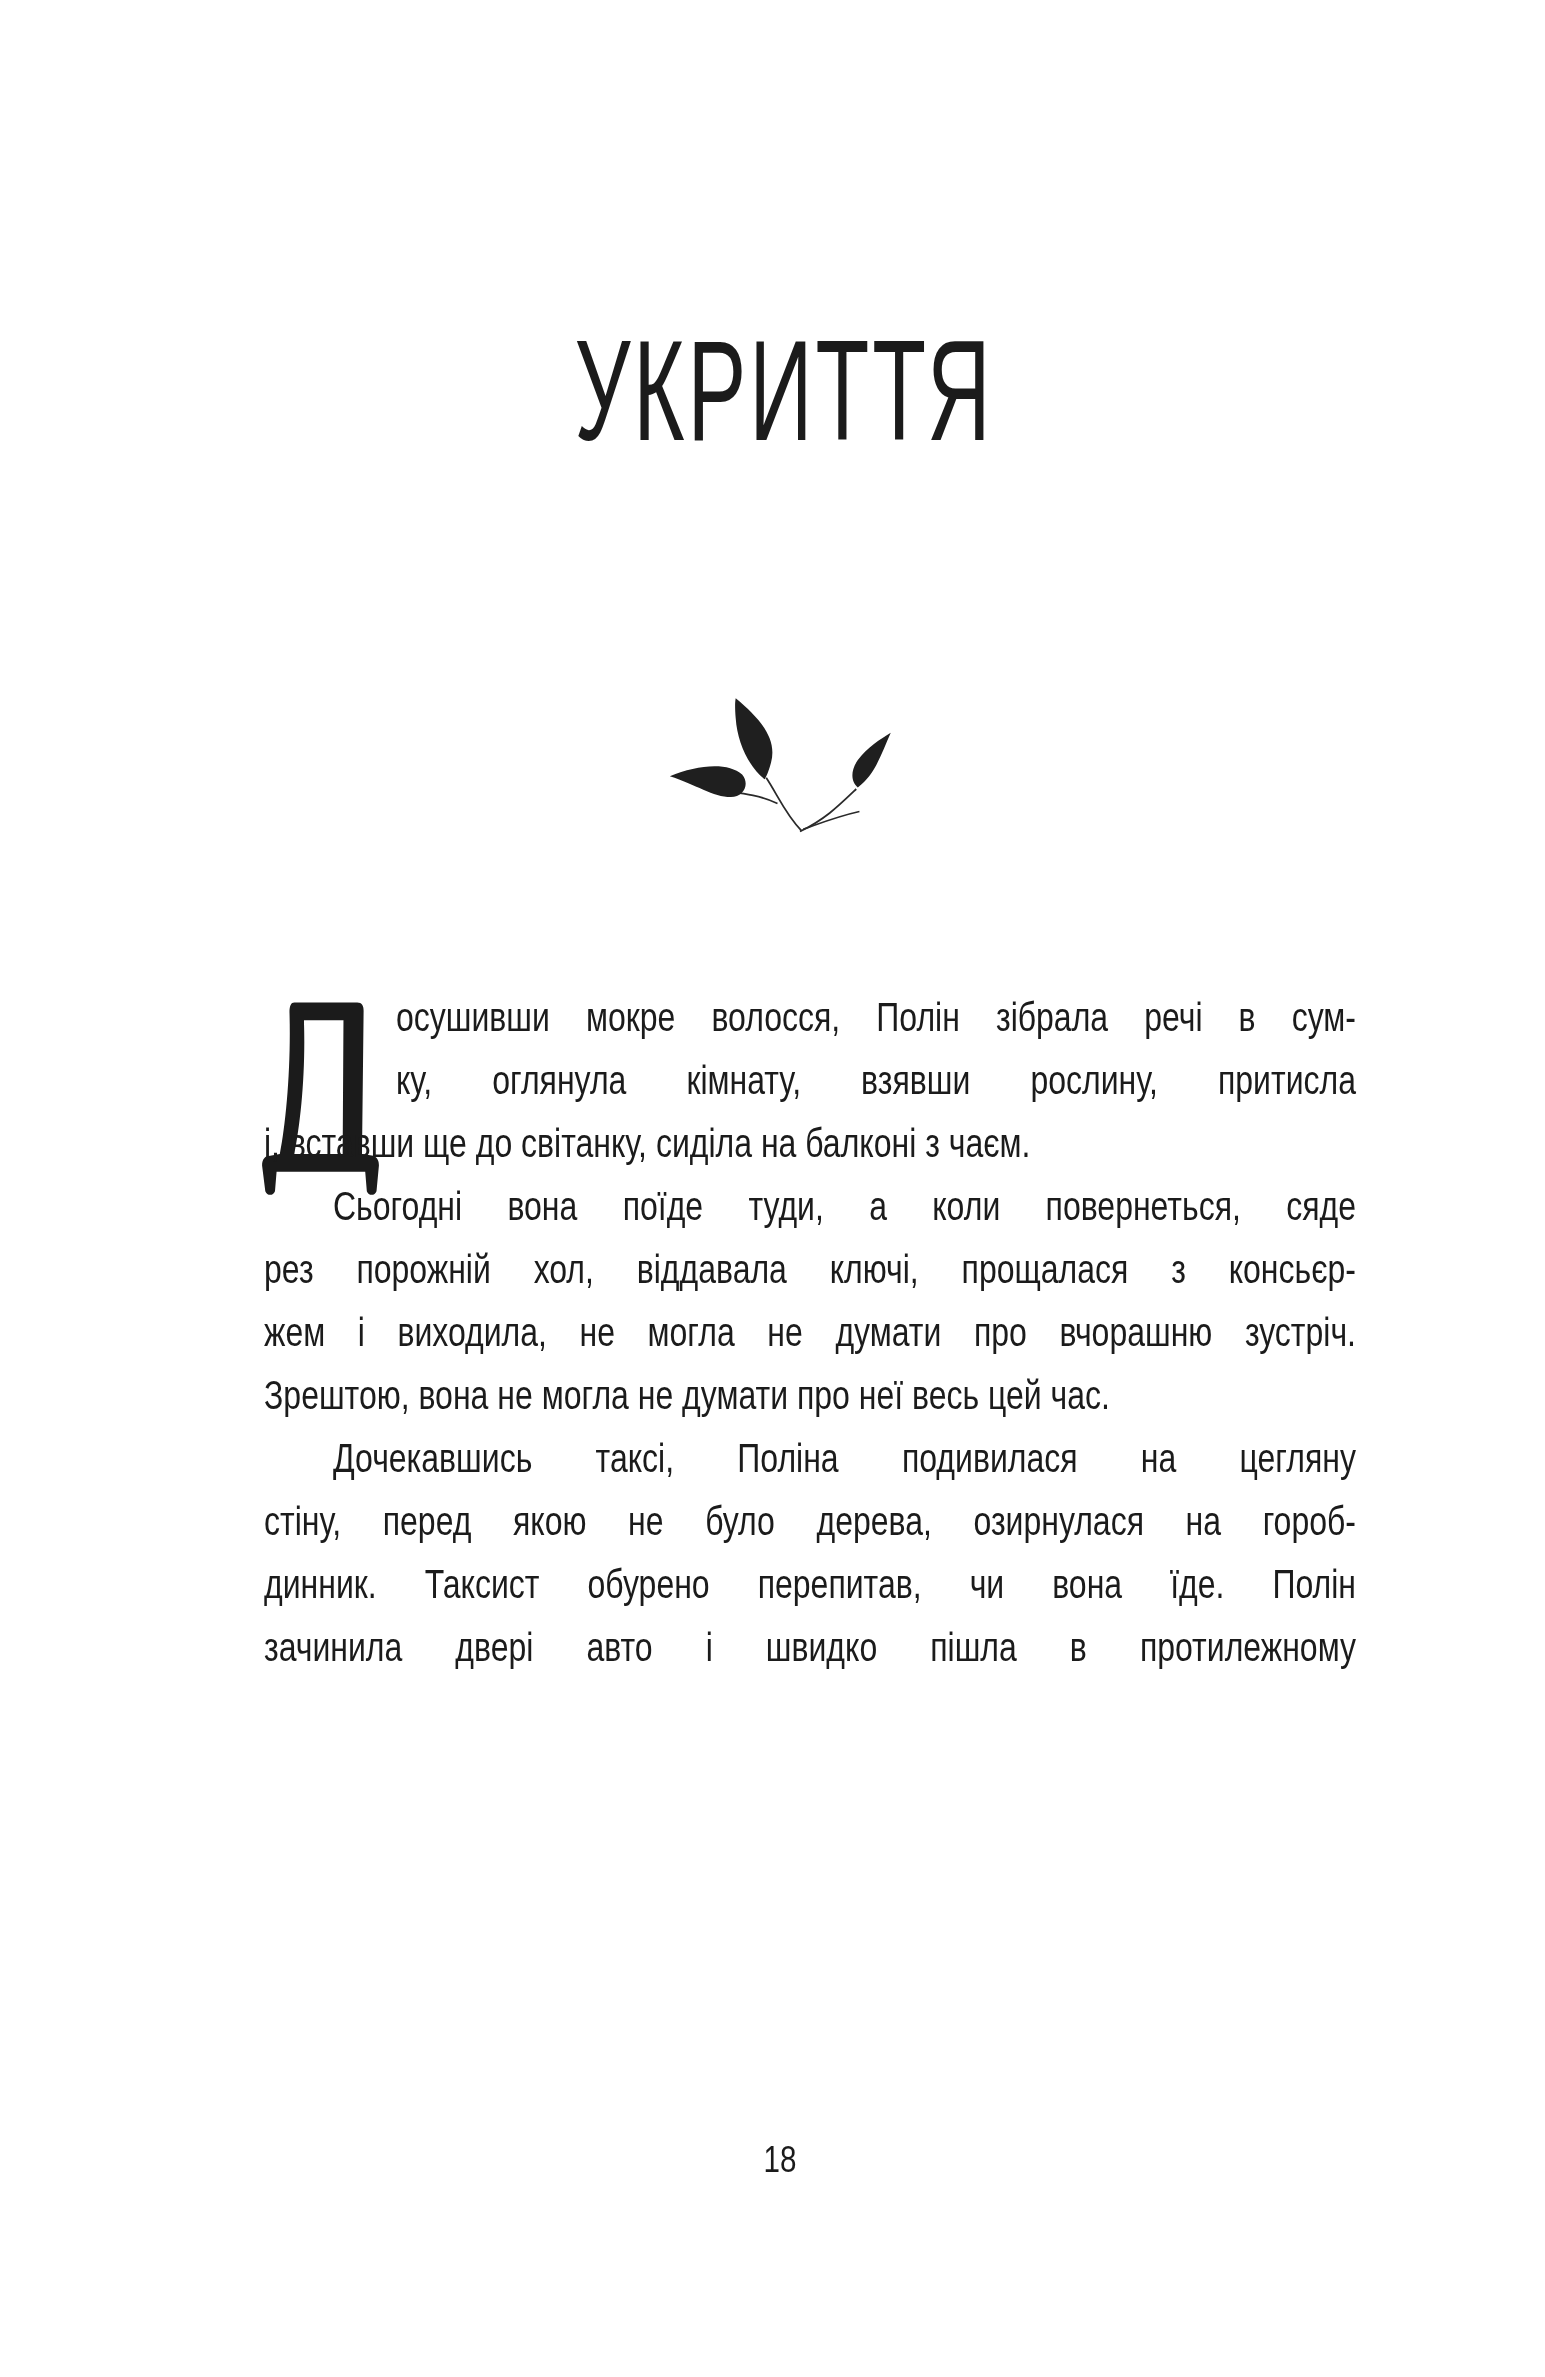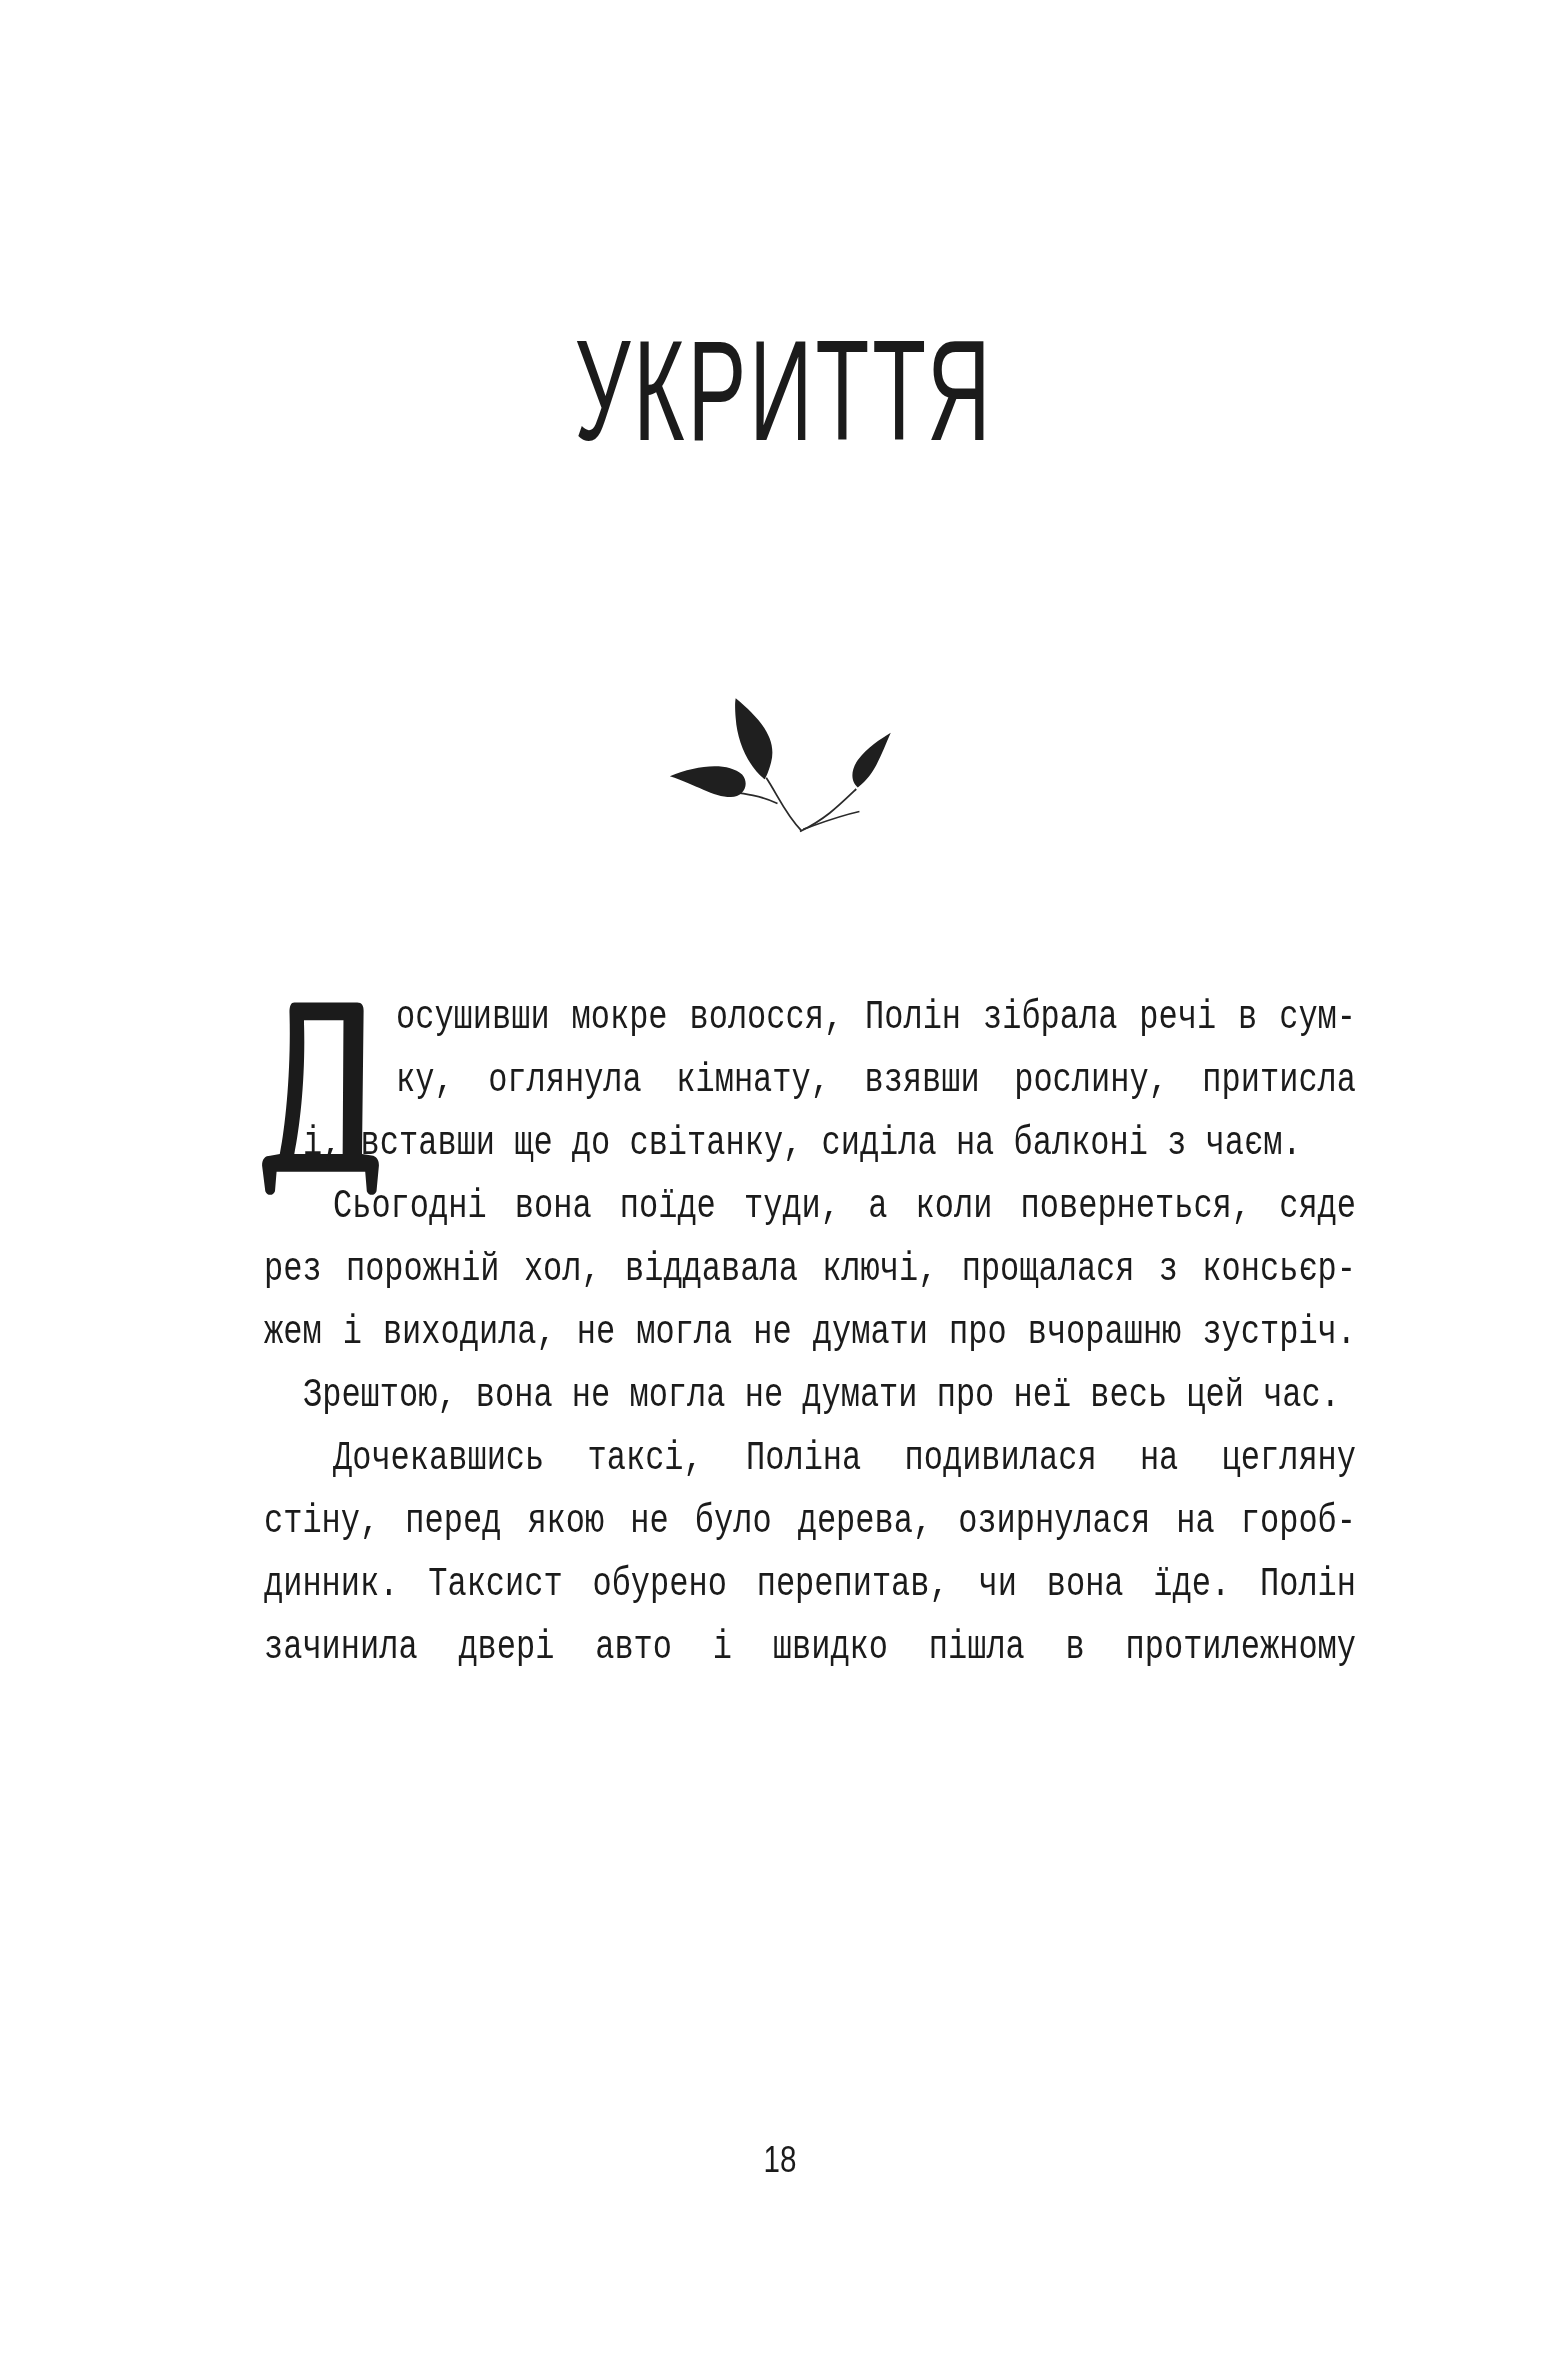--- a/index.html
+++ b/index.html
@@ -35,36 +35,35 @@
       left: 665px;
       top: 694px;
       width: 233px;
       height: 149px;
     }
     .body-text {
       position: absolute;
       left: 264px;
       top: 986px;
       width: 1092px;
-      font-family: Liberation Mono, monospace;
+      font-family: Liberation Sans, sans-serif;
       font-size: 40px;
       line-height: 63px;
       color: #1b1b1b;
     }
     .line {
       display: block;
       height: 63px;
       white-space: nowrap;
       text-align: justify;
       text-align-last: justify;
       transform-origin: 0 0;
     }
     .line.last {
       text-align-last: left;
-      margin-left: 39px;
     }
     .line.indent {
       padding-left: 69px;
     }
     .line.dc {
       padding-left: 132px;
     }
     .line-inner {
       display: block;
       transform: scaleX(0.80);

